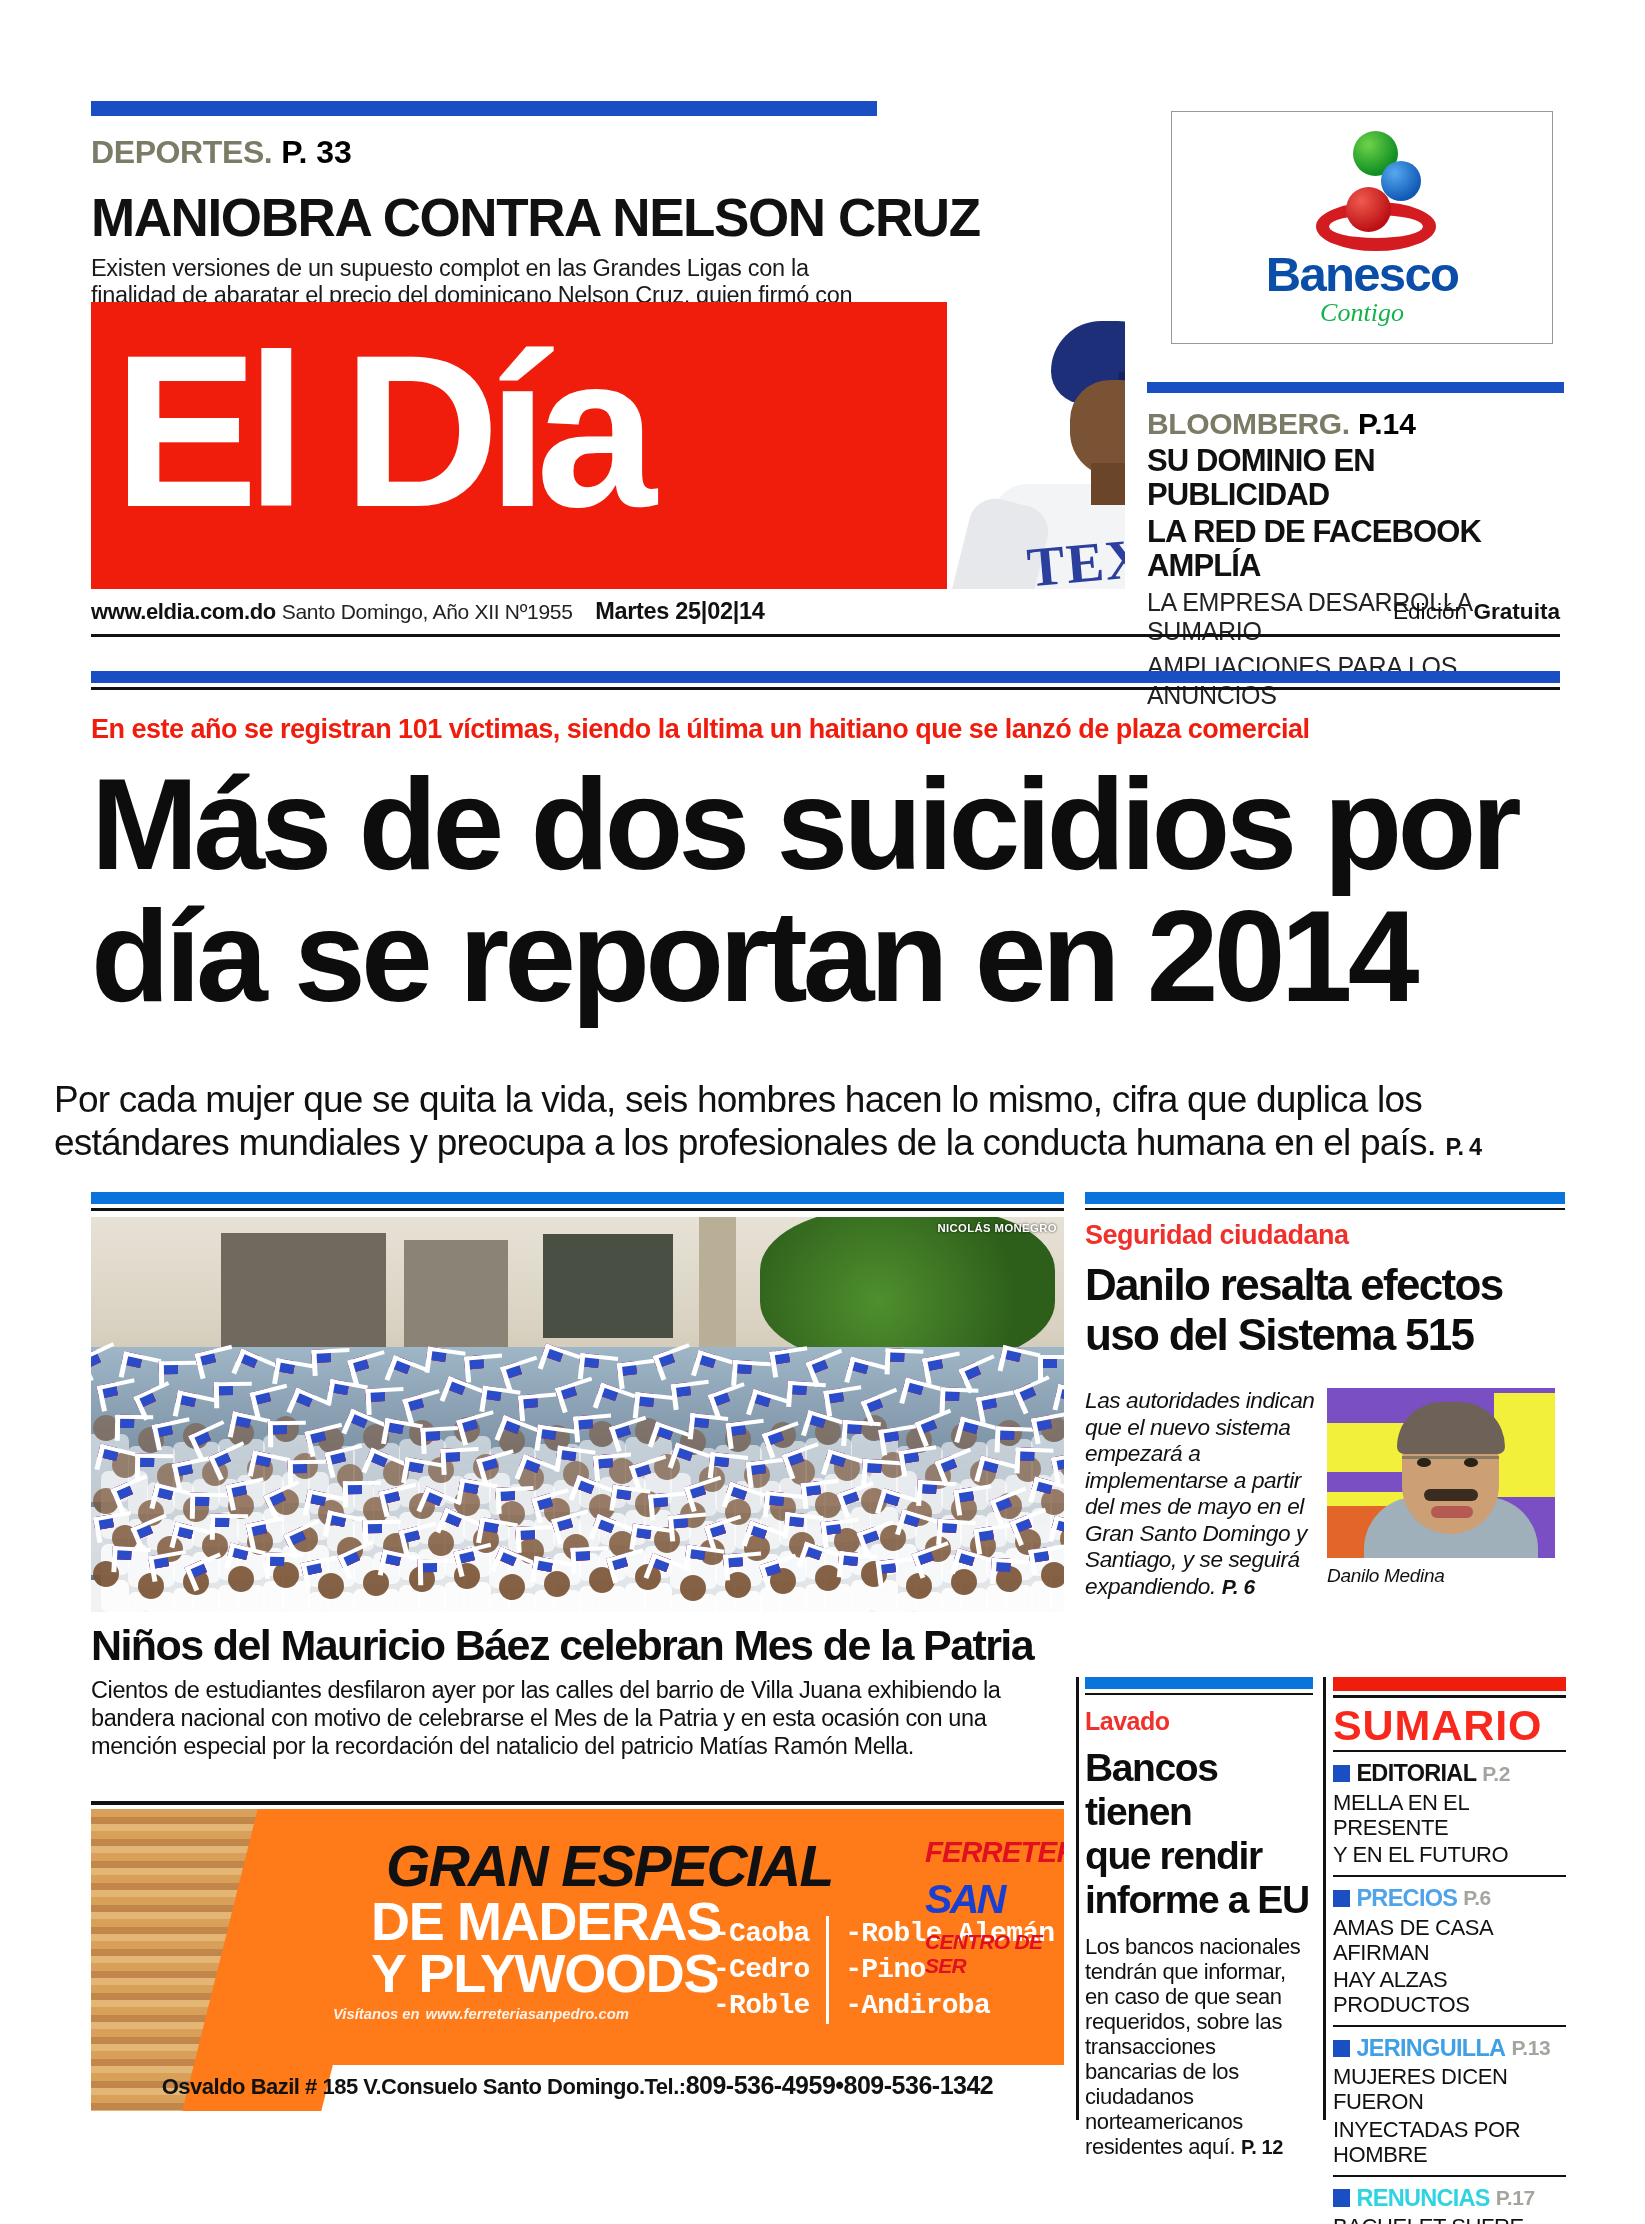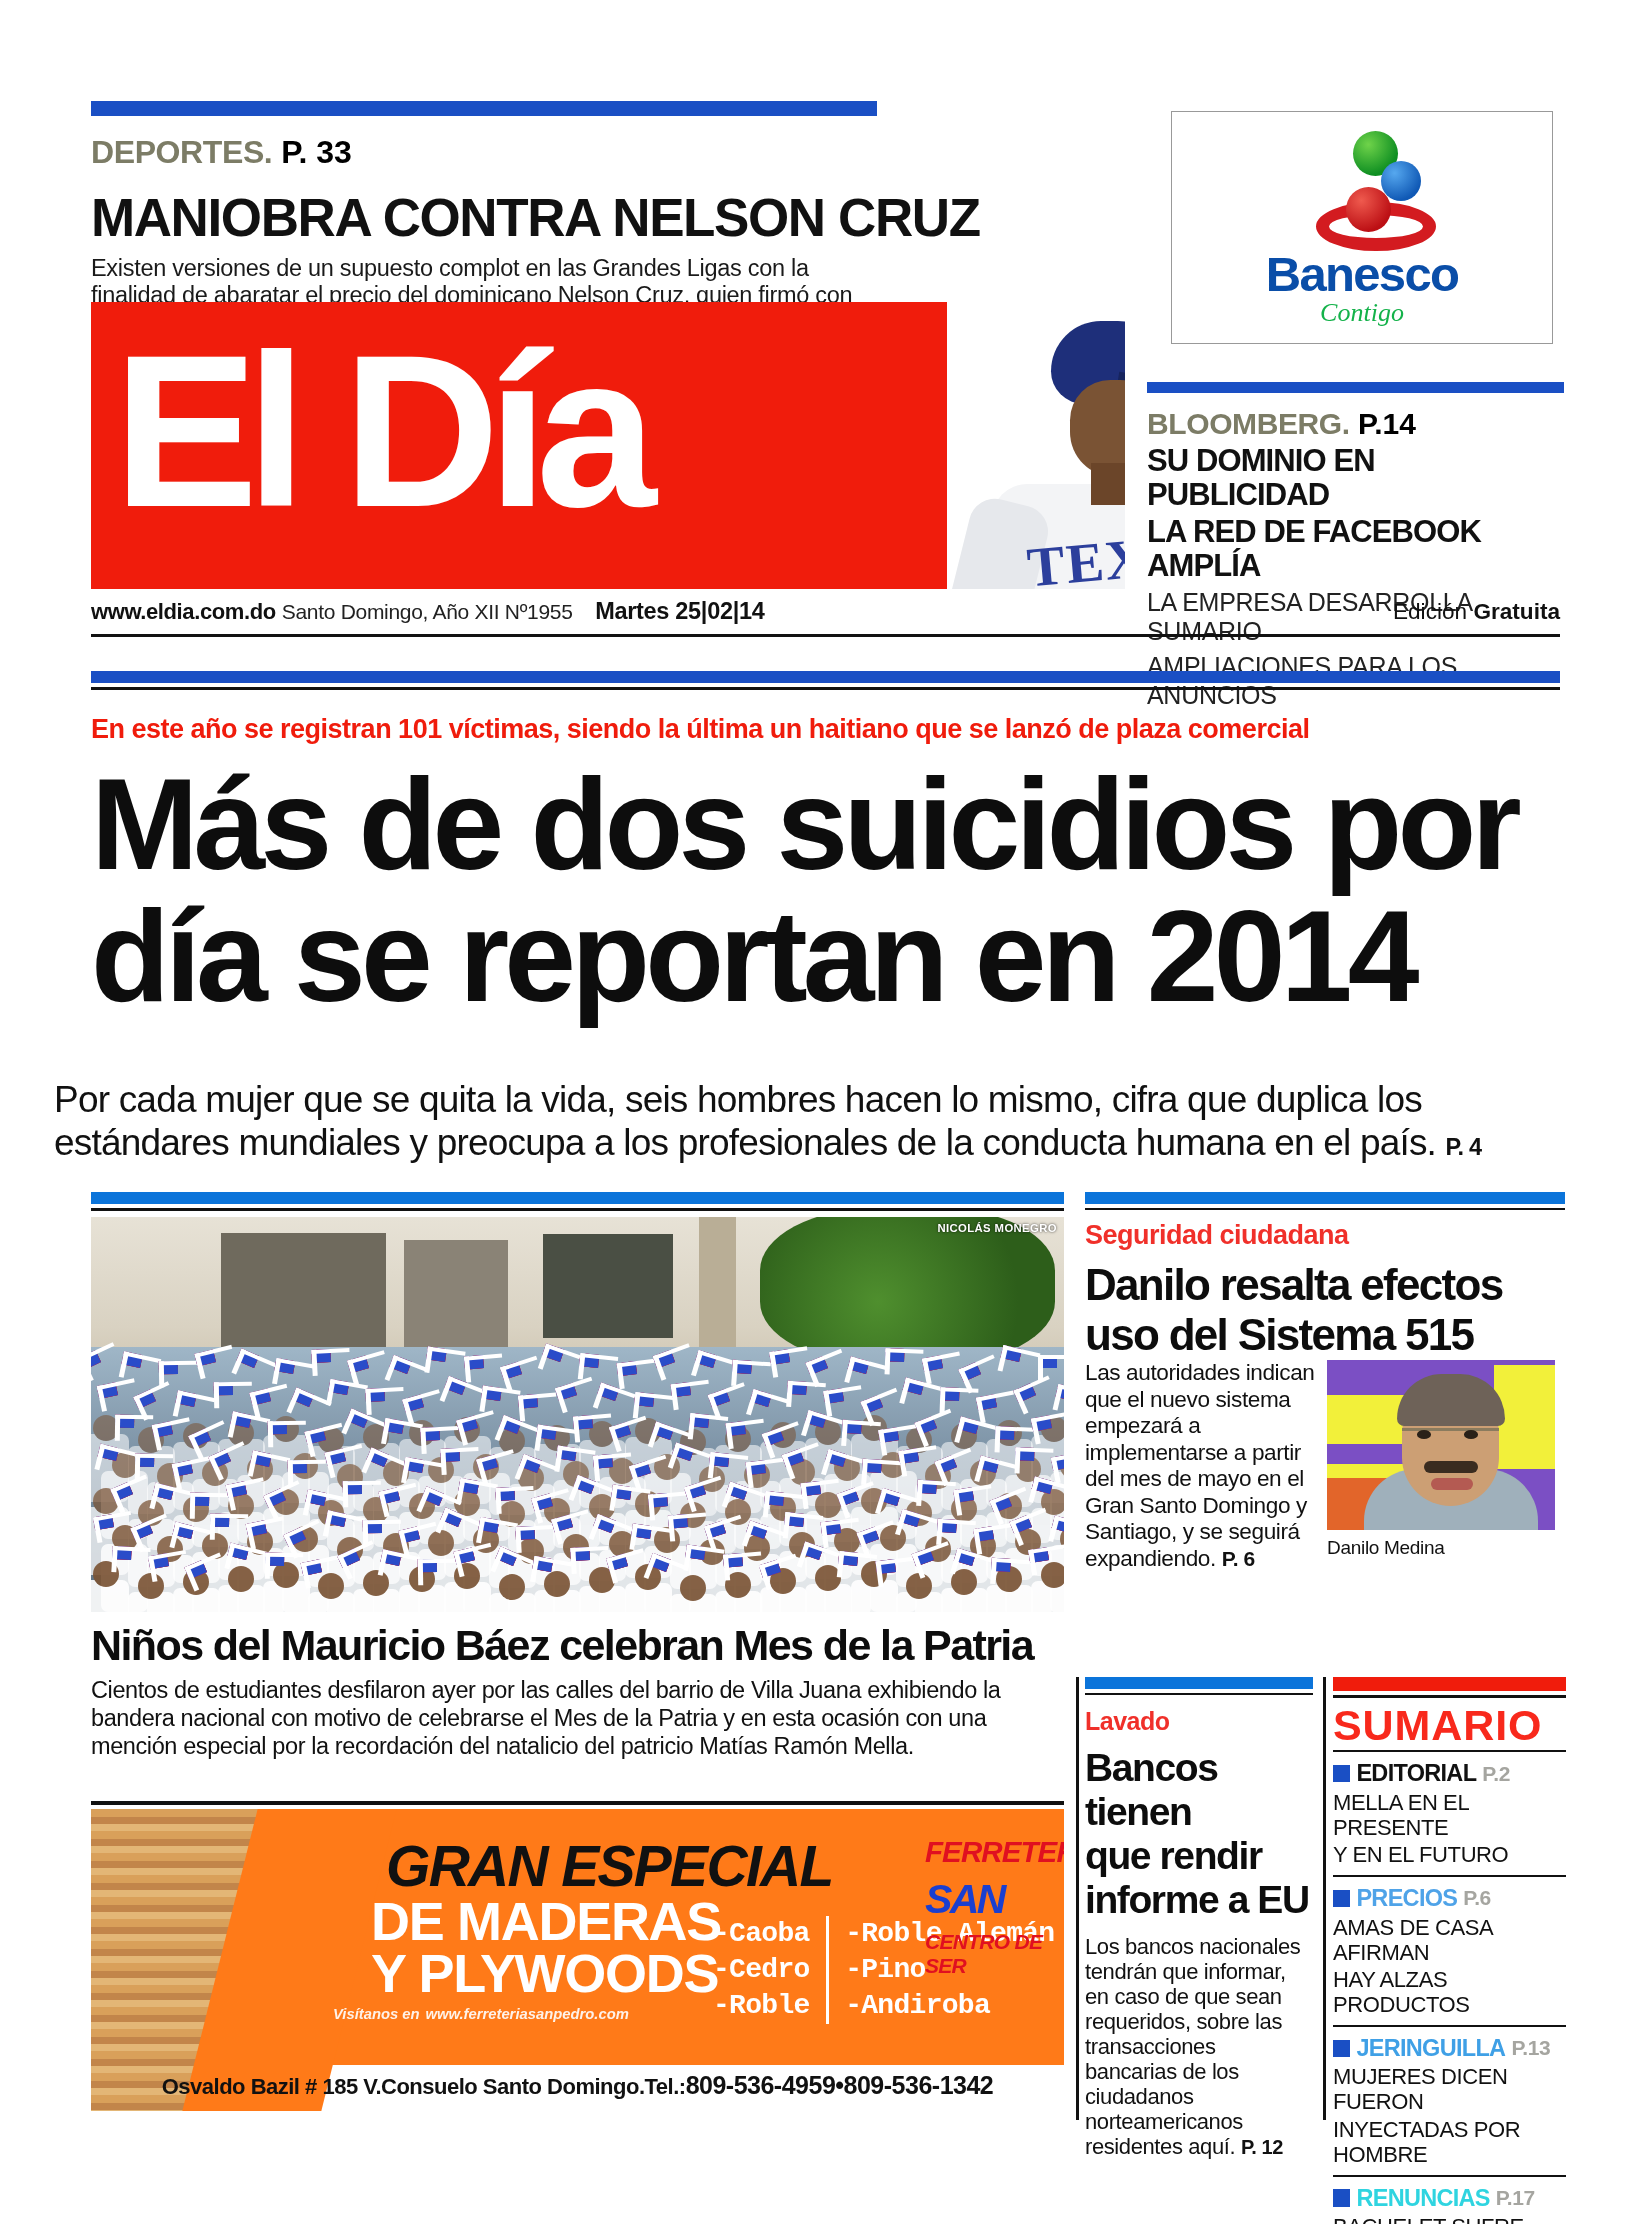--- a/index.html
+++ b/index.html
@@ -168,21 +168,21 @@
       font-size:22px; font-weight:900; color:#111; letter-spacing:-0.5px; }
   .ad-foot .tel { font-size:25px; }
 
   
   .rc { position:absolute; left:1085px; top:1192px; width:480px; }
   .rc-blue { height:12px; background:#0b74da; width:480px; }
   .rc-blk { height:2.6px; background:#111; margin-top:3.5px; width:480px; }
   .rc-kicker { margin-top:10.4px; font-size:27px; font-weight:900; color:#f0302a; letter-spacing:-0.5px; }
   .rc-title { margin-top:8.7px; font-size:44px; line-height:50px; font-weight:900;
       color:#0d0d0d; letter-spacing:-1.7px; }
-  .rc-body { margin-top:0; display:flex; gap:9px; }
+  .rc-body { margin-top:28px; display:flex; gap:9px;font-style:italic; }
   .rc-text { width:233px; font-size:22.6px; line-height:26.5px; color:#111; letter-spacing:-0.4px; }
   .rc-text .pg { font-weight:900; font-size:21px; }
   .rc-fig { width:228px; }
   .rc-photo { width:228px; height:170px; position:relative; overflow:hidden; background:#7a4fc0; }
   .dm-bg1 { position:absolute; inset:0; background:#7b4fc4; }
   .dm-y1 { position:absolute; left:0; top:35px; width:104px; height:49px; background:#f2f03a; }
   .dm-y2 { position:absolute; left:0; top:104px; width:87px; height:52px; background:#f2f03a; }
   .dm-y3 { position:absolute; right:0; top:5.2px; width:61px; height:104px; background:#f2f03a; }
   .dm-or { position:absolute; left:0; bottom:0; width:78px; height:52px; background:#e2652a; }
   .dm-suit { position:absolute; left:37px; bottom:0; width:174px; height:61px;

